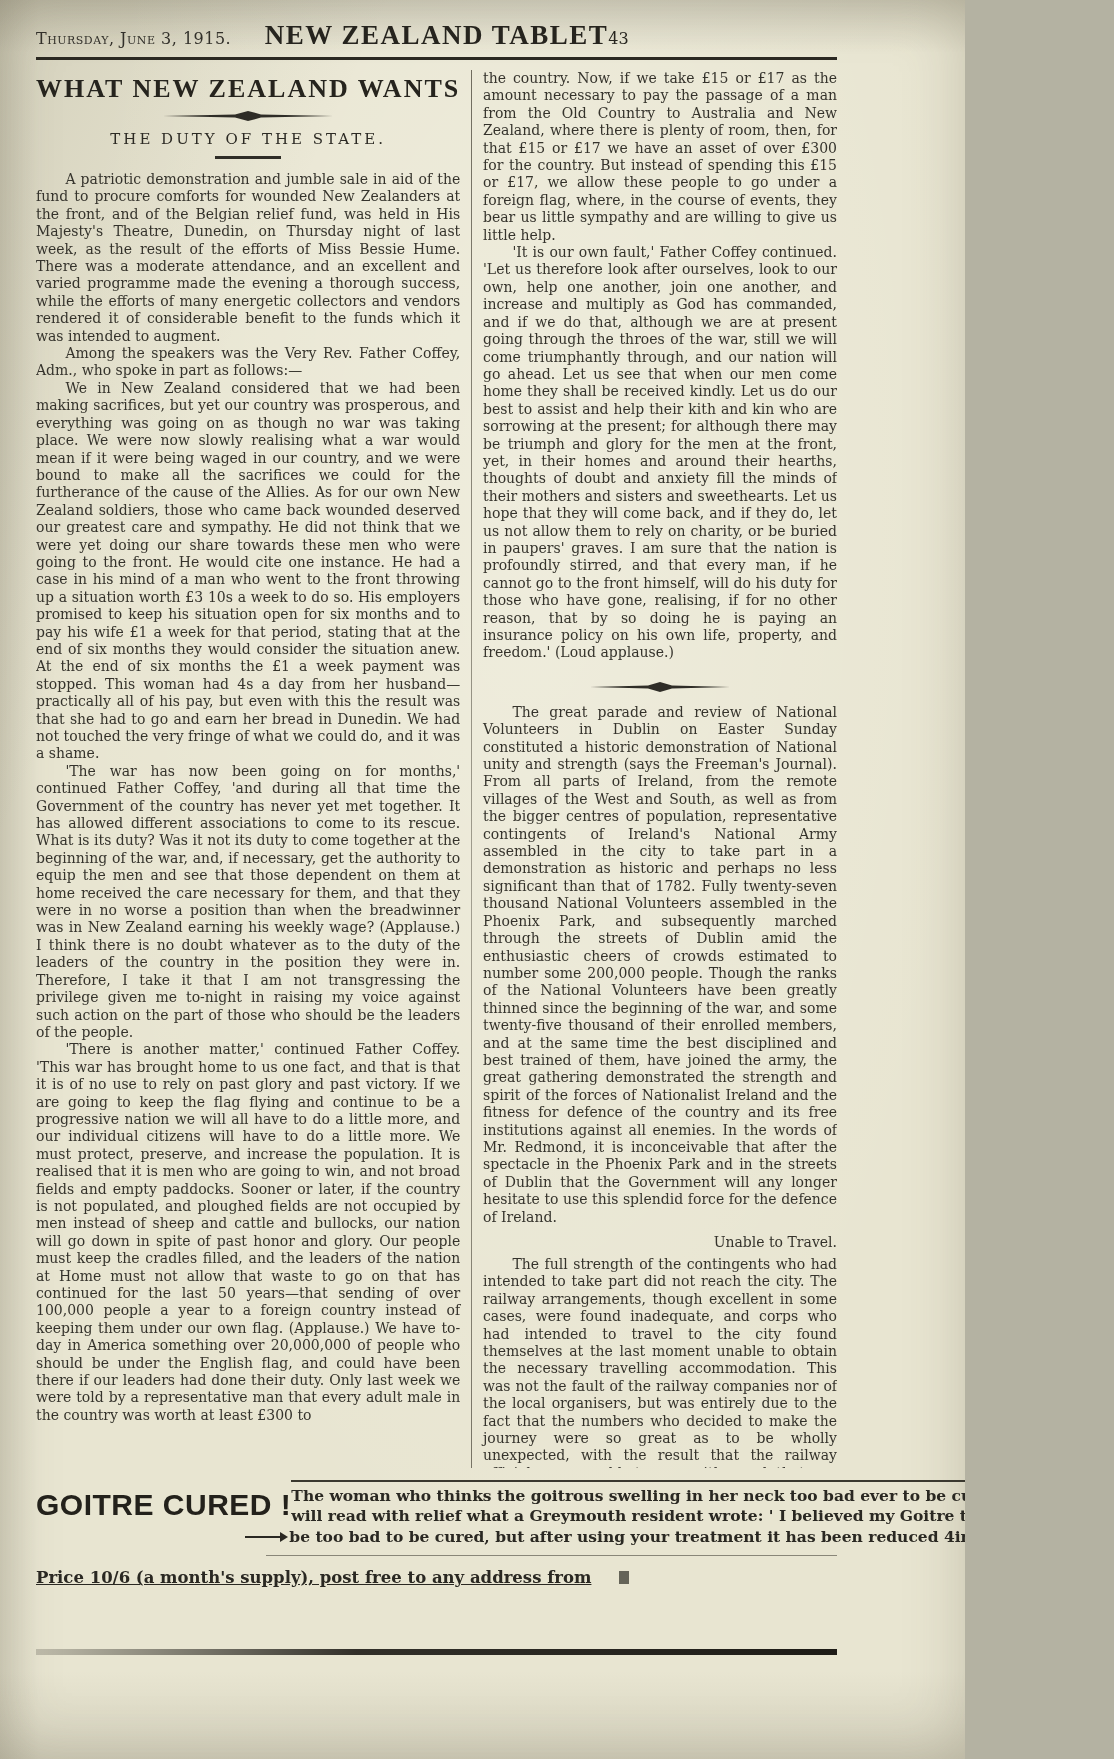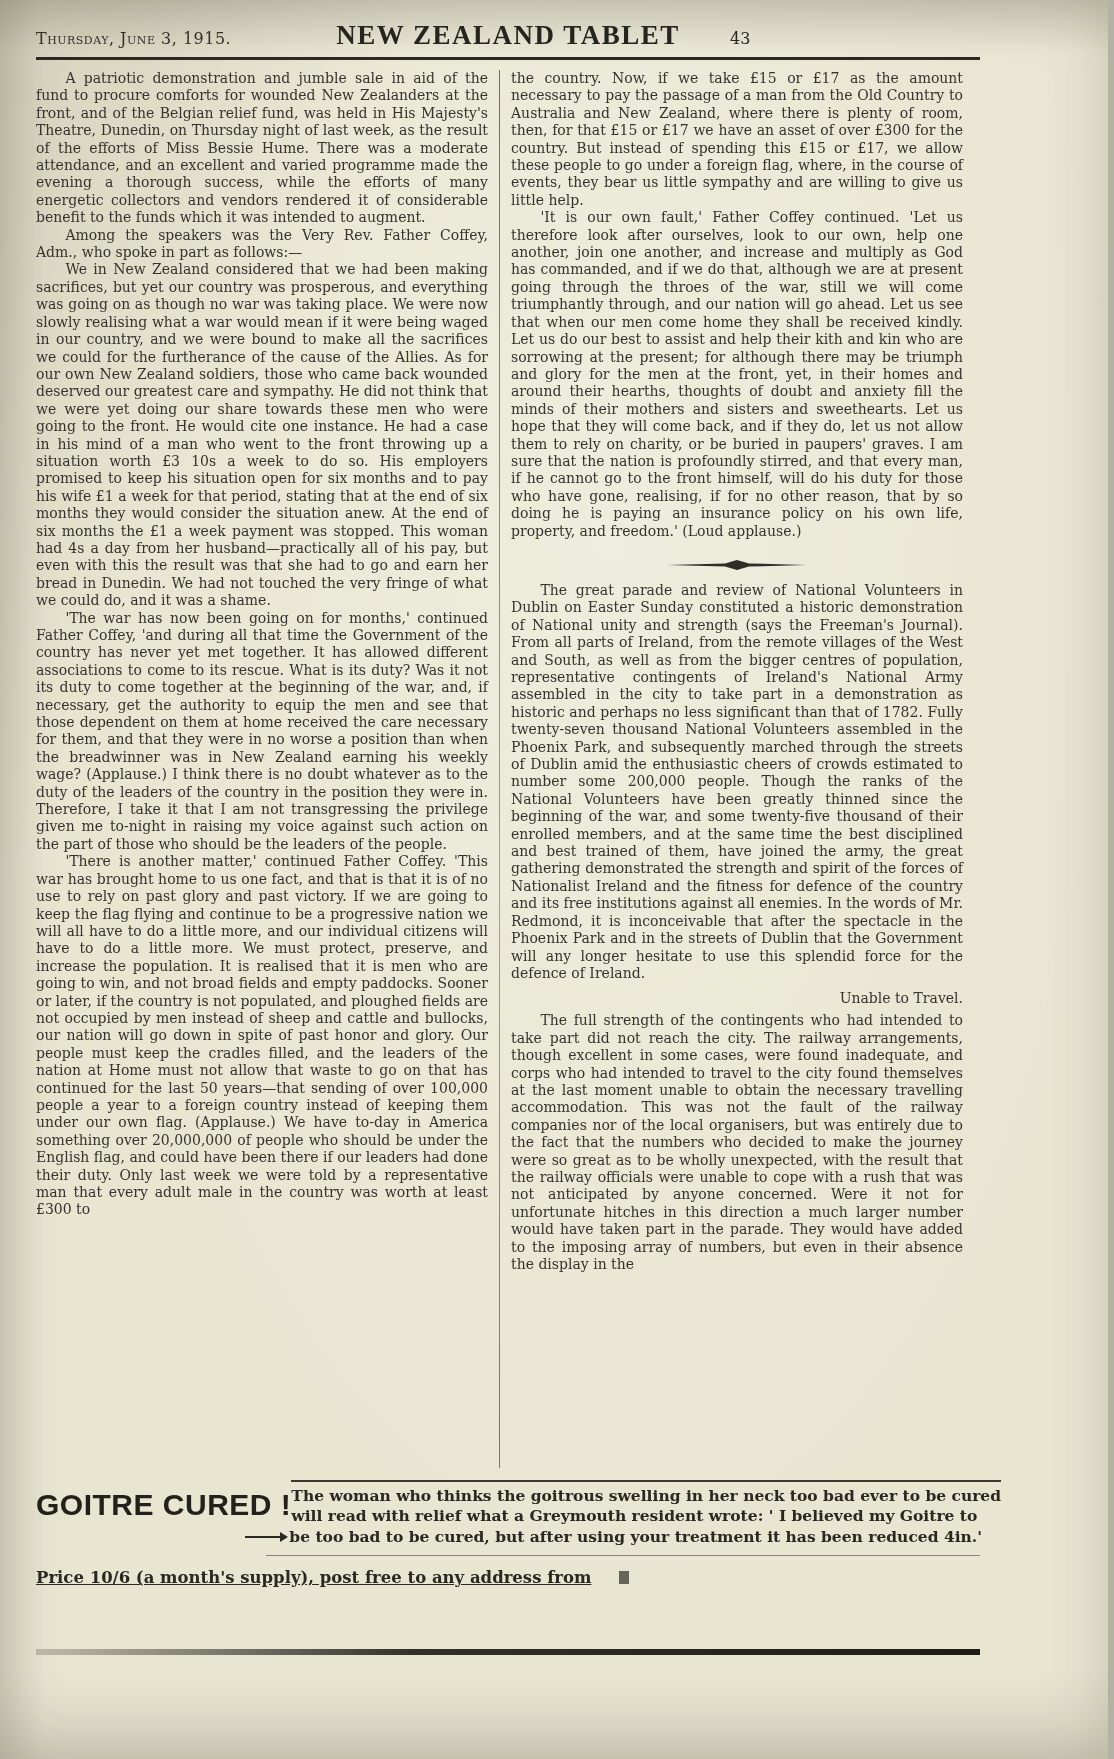--- a/index.html
+++ b/index.html
@@ -4,21 +4,21 @@
 <style>
   html, body { margin: 0; padding: 0; }
   body {
     width: 1114px;
     height: 1759px;
     background: #b4b2a2;
     font-family: "DejaVu Serif", serif;
   }
   .page {
     position: relative;
-    width: 1108px;
+    width: 965px;
     height: 1759px;
     overflow: hidden;
     color: #32302a;
     background-color: #e8e5d1;
     background-image:
       radial-gradient(ellipse at 55% 30%, rgba(255,255,248,0.30), rgba(255,255,248,0) 62%),
       linear-gradient(115deg, rgba(110,105,82,0.16), rgba(110,105,82,0) 22%),
       linear-gradient(to bottom, rgba(100,95,75,0.20), rgba(100,95,75,0) 3%),
       linear-gradient(to top, rgba(100,95,75,0.14), rgba(100,95,75,0) 5%),
       linear-gradient(to right, rgba(100,95,75,0.12), rgba(100,95,75,0) 4%);
@@ -196,20 +196,28 @@
 
     <div class="header">
       <div class="date">Thursday, June 3, 1915.</div>
       <div class="masthead">NEW ZEALAND TABLET</div>
       <div class="pagenum">43</div>
     </div>
 
     <div class="columns">
 
       <div class="col">
+        <div class="art-head">
+          <div class="a1-title">WHAT NEW ZEALAND WANTS</div>
+          <svg class="orn" width="170" height="10" viewBox="0 0 170 10" aria-hidden="true">
+            <polygon points="0,5 72,3.4 85,0 98,3.4 170,5 98,6.6 85,10 72,6.6" fill="currentColor"></polygon>
+          </svg>
+          <div class="a1-sub">THE DUTY OF THE STATE.</div>
+          <div class="sub-rule"></div>
+        </div>
         <p class="body">A patriotic demonstration and jumble sale in aid of the fund to procure comforts for wounded New Zealanders at the front, and of the Belgian relief fund, was held in His Majesty's Theatre, Dunedin, on Thursday night of last week, as the result of the efforts of Miss Bessie Hume. There was a moderate attendance, and an excellent and varied programme made the evening a thorough success, while the efforts of many energetic collectors and vendors rendered it of considerable benefit to the funds which it was intended to augment.</p>
         <p class="body">Among the speakers was the Very Rev. Father Coffey, Adm., who spoke in part as follows:—</p>
         <p class="body">We in New Zealand considered that we had been making sacrifices, but yet our country was prosperous, and everything was going on as though no war was taking place. We were now slowly realising what a war would mean if it were being waged in our country, and we were bound to make all the sacrifices we could for the furtherance of the cause of the Allies. As for our own New Zealand soldiers, those who came back wounded deserved our greatest care and sympathy. He did not think that we were yet doing our share towards these men who were going to the front. He would cite one instance. He had a case in his mind of a man who went to the front throwing up a situation worth £3 10s a week to do so. His employers promised to keep his situation open for six months and to pay his wife £1 a week for that period, stating that at the end of six months they would consider the situation anew. At the end of six months the £1 a week payment was stopped. This woman had 4s a day from her husband—practically all of his pay, but even with this the result was that she had to go and earn her bread in Dunedin. We had not touched the very fringe of what we could do, and it was a shame.</p>
         <p class="body">'The war has now been going on for months,' continued Father Coffey, 'and during all that time the Government of the country has never yet met together. It has allowed different associations to come to its rescue. What is its duty? Was it not its duty to come together at the beginning of the war, and, if necessary, get the authority to equip the men and see that those dependent on them at home received the care necessary for them, and that they were in no worse a position than when the breadwinner was in New Zealand earning his weekly wage? (Applause.) I think there is no doubt whatever as to the duty of the leaders of the country in the position they were in. Therefore, I take it that I am not transgressing the privilege given me to-night in raising my voice against such action on the part of those who should be the leaders of the people.</p>
         <p class="body">'There is another matter,' continued Father Coffey. 'This war has brought home to us one fact, and that is that it is of no use to rely on past glory and past victory. If we are going to keep the flag flying and continue to be a progressive nation we will all have to do a little more, and our individual citizens will have to do a little more. We must protect, preserve, and increase the population. It is realised that it is men who are going to win, and not broad fields and empty paddocks. Sooner or later, if the country is not populated, and ploughed fields are not occupied by men instead of sheep and cattle and bullocks, our nation will go down in spite of past honor and glory. Our people must keep the cradles filled, and the leaders of the nation at Home must not allow that waste to go on that has continued for the last 50 years—that sending of over 100,000 people a year to a foreign country instead of keeping them under our own flag. (Applause.) We have to-day in America something over 20,000,000 of people who should be under the English flag, and could have been there if our leaders had done their duty. Only last week we were told by a representative man that every adult male in the country was worth at least £300 to</p>
       </div>
 
       <div class="divider"></div>
 
       <div class="col">

